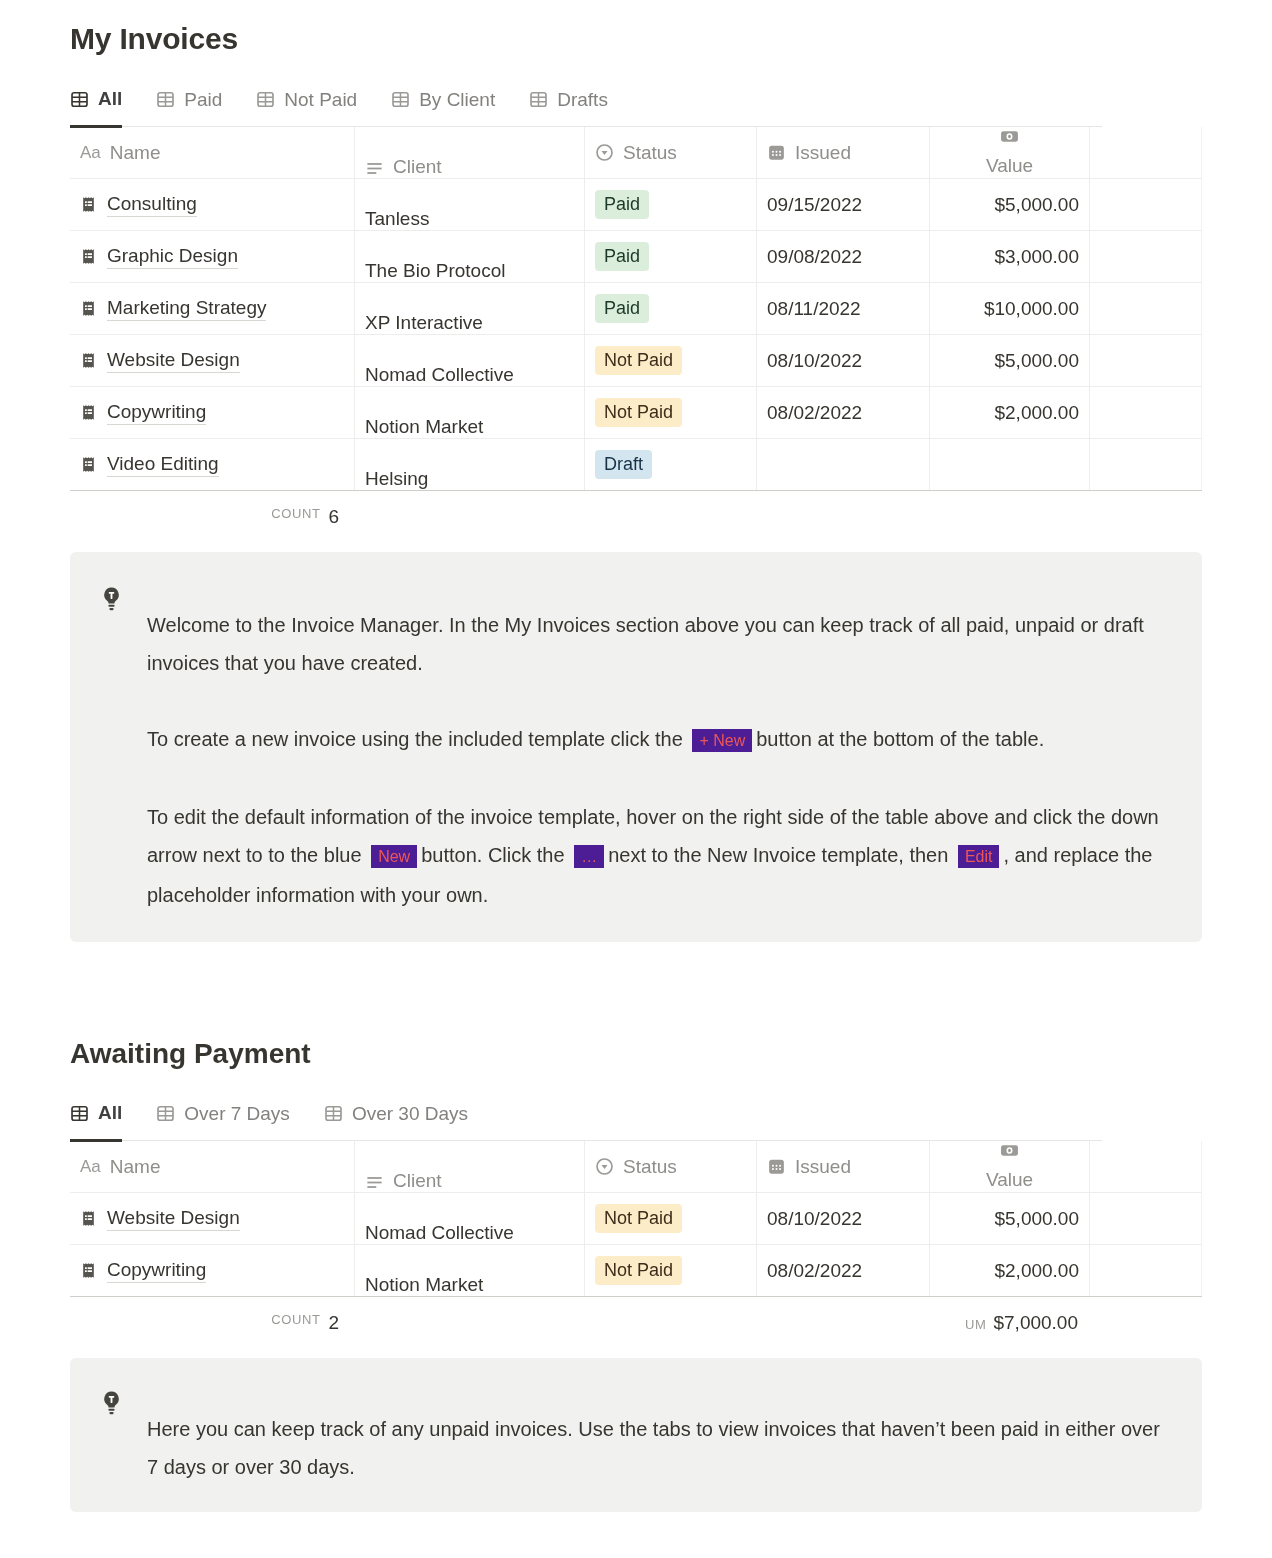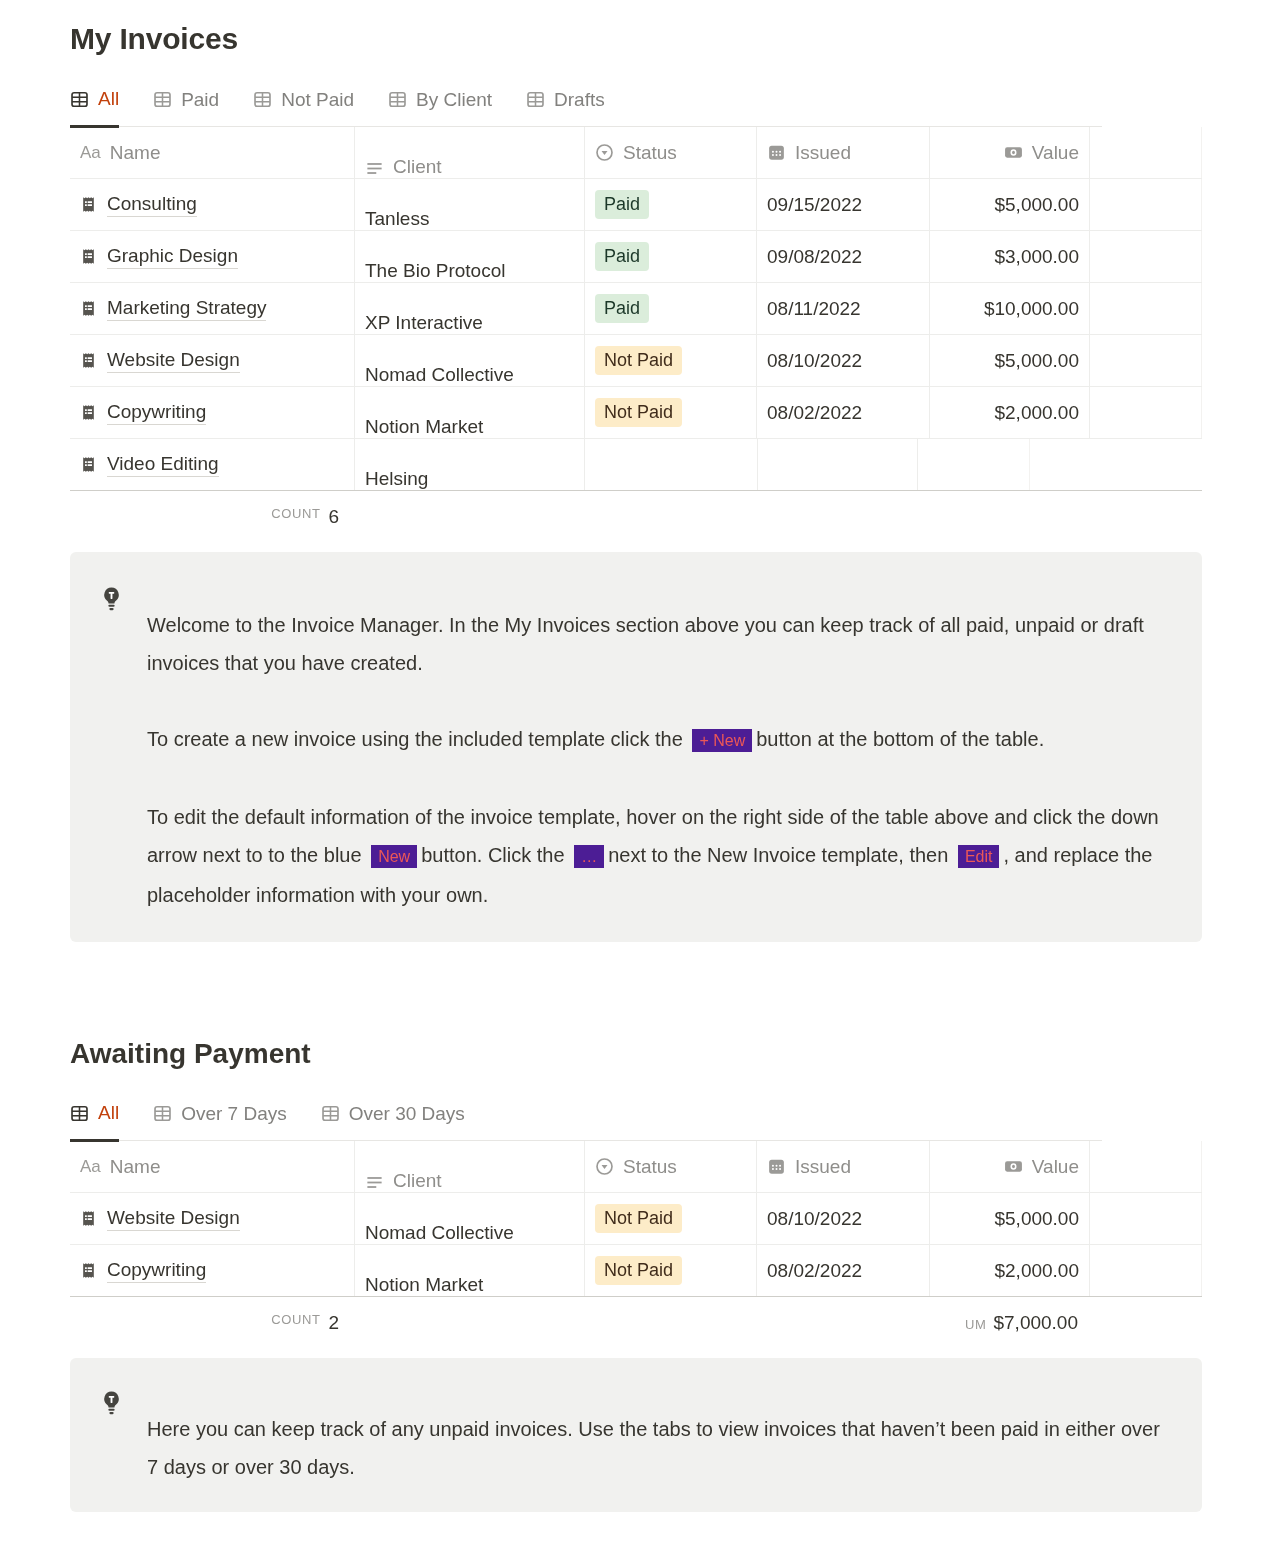--- a/index.html
+++ b/index.html
@@ -13,36 +13,36 @@
 
   
   .h1 { font-size:30px; font-weight:700; line-height:42px; letter-spacing:-0.2px; }
   .h2 { font-size:28px; font-weight:700; line-height:40px; margin-top:92px; }
 
   
   .tabs { display:flex; gap:34px; margin-top:26px; border-bottom:1px solid #E7E6E3; }
   .tab { display:flex; align-items:center; gap:9px; font-size:19px; line-height:26px;
          padding-bottom:13px; color:#82817e; cursor:pointer; }
   .tab .ticon { display:flex; color:#9b9a97; }
-  .tab.active { color:#c2410c; font-weight:400; border-bottom:3px solid #37352F; margin-bottom:-2px; }
+  .tab.active { color:#404040; font-weight:700; border-bottom:3px solid #37352F; margin-bottom:-2px; }
   .tab.active .ticon { color:#37352F; }
 
   
   .tbl { width:1132px; font-size:19px; }
   .tr { display:flex; border-bottom:1px solid #EDEDEB; height:52px; }
   .tr.head { color:#8f8e8b; }
   .td { display:flex; align-items:center; border-right:1px solid #EDEDEB; padding:0 10px; }
   .c-name   { width:285px; }
   .c-client { width:230px;align-items:flex-end; }
   .c-status { width:172px; }
   .c-issued { width:173px; }
   .c-value  { width:160px; justify-content:flex-end; text-align:right; }
   .c-extra  { width:112px; border-right:1px solid #F3F2F0; }
   .head .td { gap:9px; }
-  .head .c-value { justify-content:flex-end; }
+  .head .c-value { justify-content:flex-start;flex-direction:column; }
   .aa { font-size:17px; color:#9b9a97; }
   .hicon { display:flex; }
 
   .ricon { display:flex; margin-right:10px; flex:none; }
   .nlink { font-weight:500; border-bottom:1px solid #D9D7D2; line-height:24px; cursor:pointer; white-space:nowrap; }
 
   .badge { display:inline-block; padding:3px 9px; border-radius:4px; font-size:18px; line-height:23px; }
   .badge.green  { background:#DBEDDB; color:#1C3829; }
   .badge.yellow { background:#FDECC8; color:#402C1B; }
   .badge.blue   { background:#D3E5EF; color:#183347; }
@@ -301,20 +301,23 @@
     <div class="tr">
       <div class="td c-name">
         <span class="ricon">
             <svg width="17" height="17" viewBox="0 0 16 16">
               <use href="#i-receipt"></use>
             </svg>
           </span>
         <span class="nlink">Video Editing</span>
       </div>
       <div class="td c-client">Helsing</div>
+      <div class="td c-status">
+        <span class="badge blue">Draft</span>
+      </div>
       <div class="td c-issued"></div>
       <div class="td c-value"></div>
       <div class="td c-extra"></div>
     </div>
 
     <div class="tfoot">
       <div class="f-count">
         <span class="agg-label">COUNT</span>
         <span class="agg-num">6</span>
       </div>

